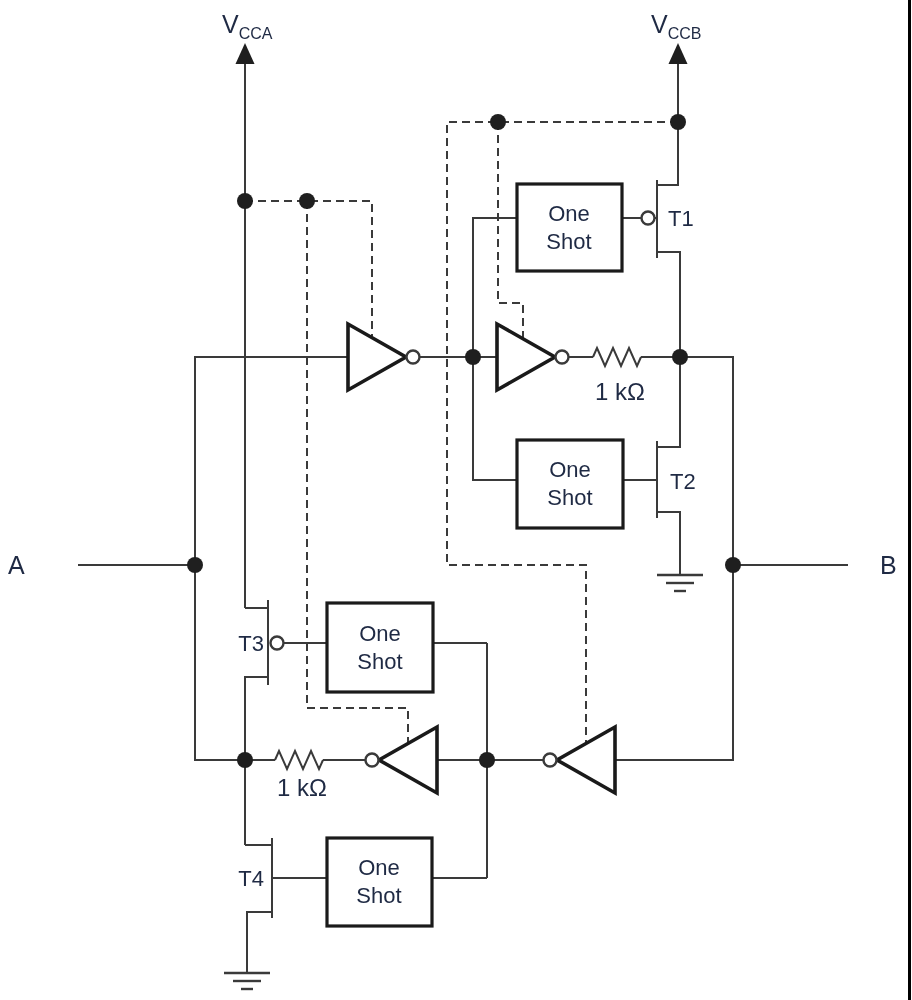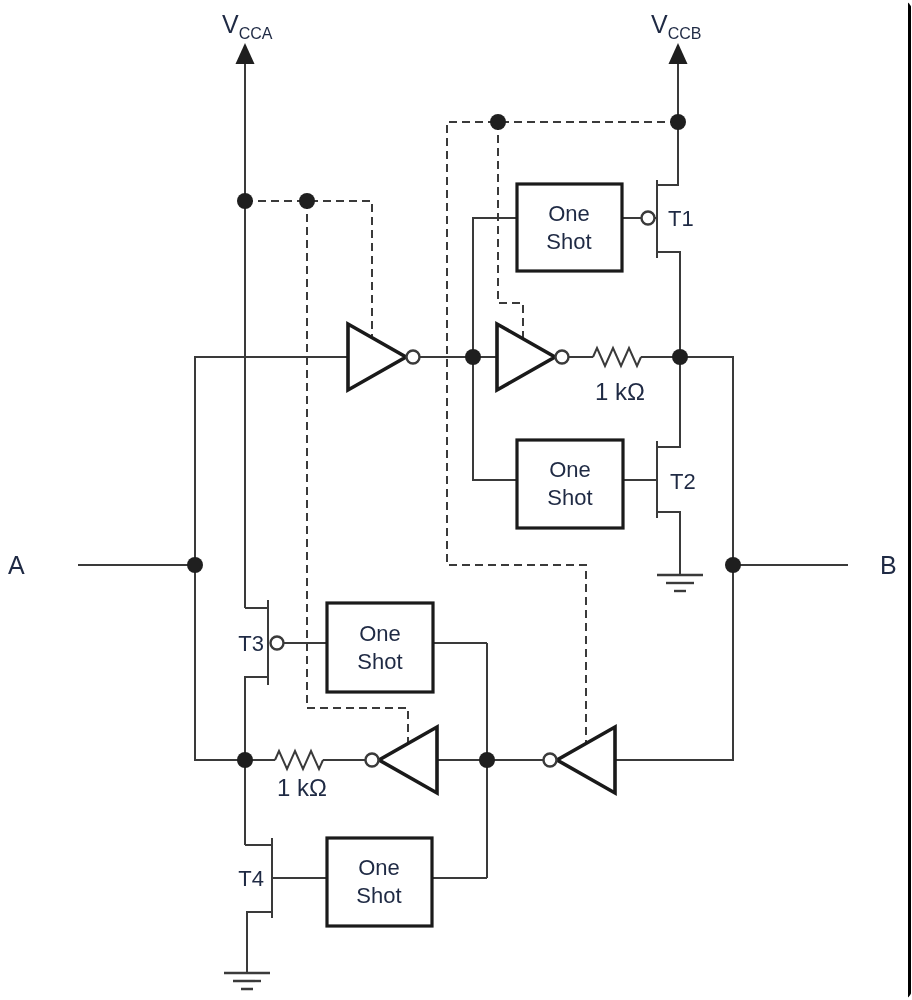--- a/index.html
+++ b/index.html
@@ -7,21 +7,20 @@
     padding: 0;
     background: #ffffff;
     font-family: "Liberation Sans", sans-serif;
   }
   .stage {
     position: relative;
     width: 912px;
     height: 1000px;
     background: #ffffff;
     overflow: hidden;
-    border-radius: 11px;
   }
   svg { display: block; }
   .wire   { stroke: #3a3a3a; stroke-width: 2; fill: none; }
   .dashed { stroke: #3a3a3a; stroke-width: 2; fill: none; stroke-dasharray: 8 5; }
   .thick  { stroke: #1a1a1a; stroke-width: 3.2; fill: #ffffff; }
   .tri    { stroke: #1a1a1a; stroke-width: 3.6; fill: #ffffff; stroke-linejoin: miter; }
   .dot    { fill: #1f1f1f; stroke: none; }
   .bubble { fill: #ffffff; stroke: #3a3a3a; stroke-width: 2.4; }
   .arrow  { fill: #1f1f1f; stroke: none; }
   .gnd    { stroke: #3a3a3a; stroke-width: 2.4; fill: none; }

